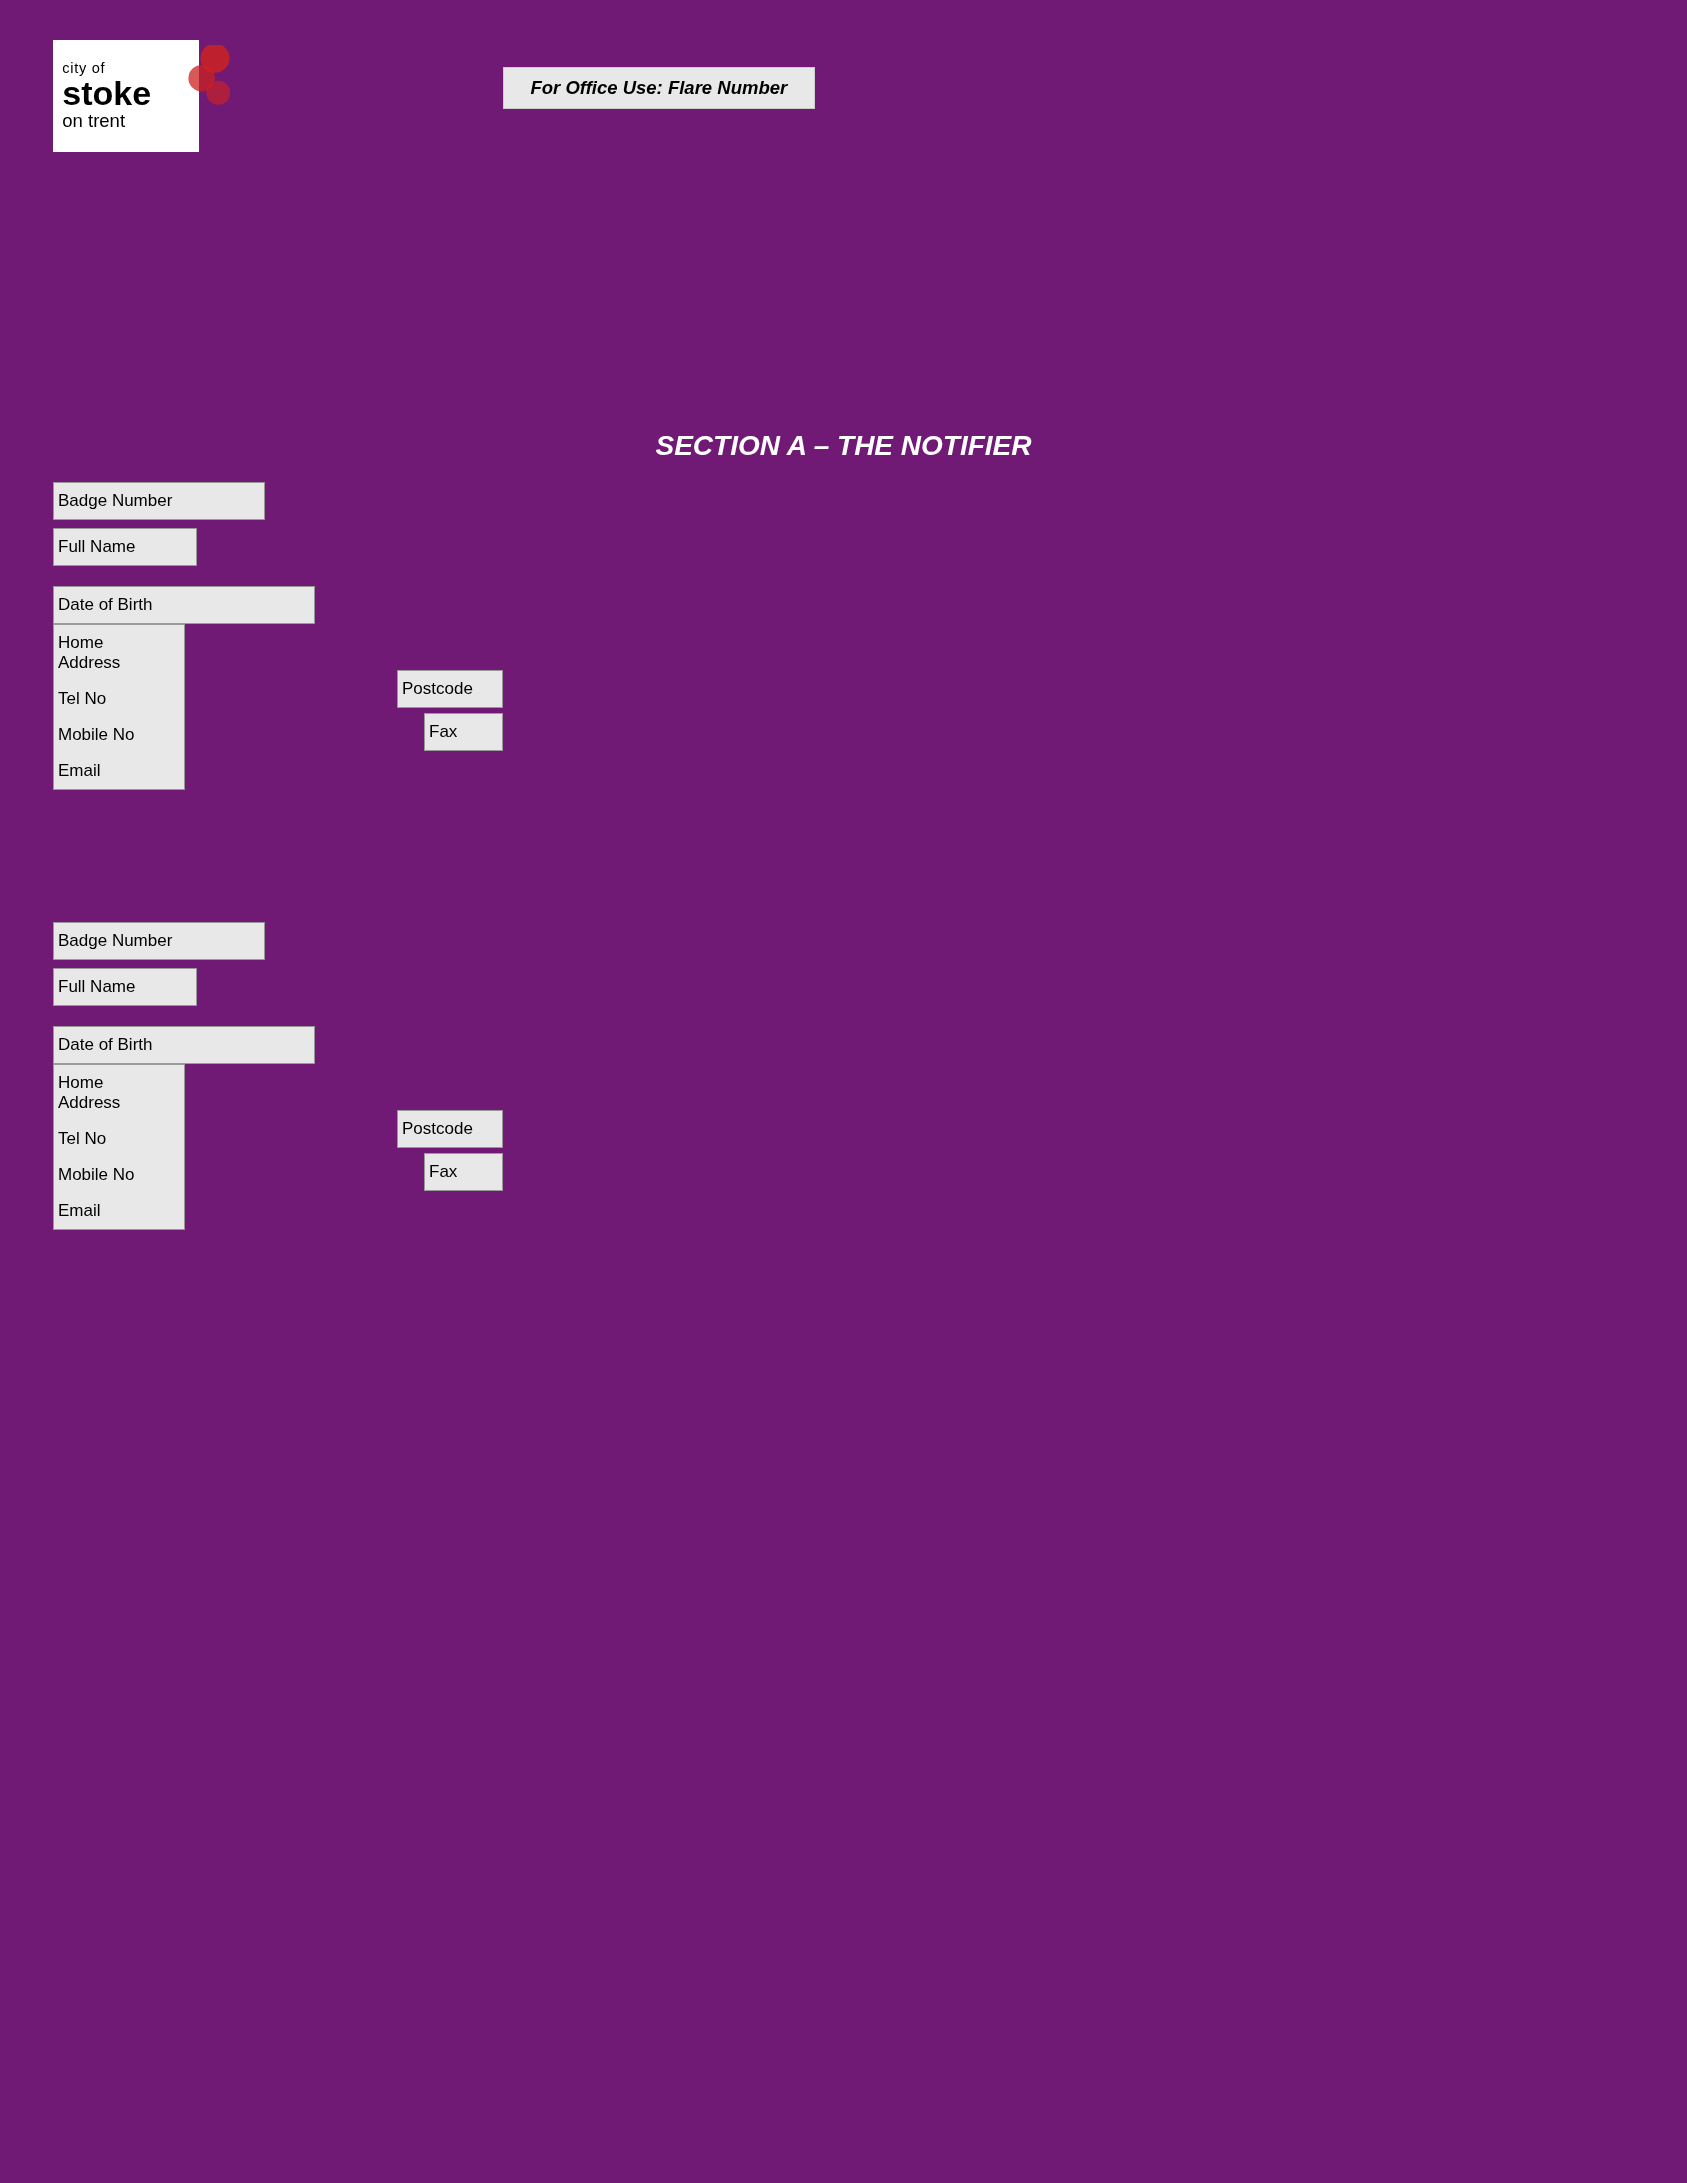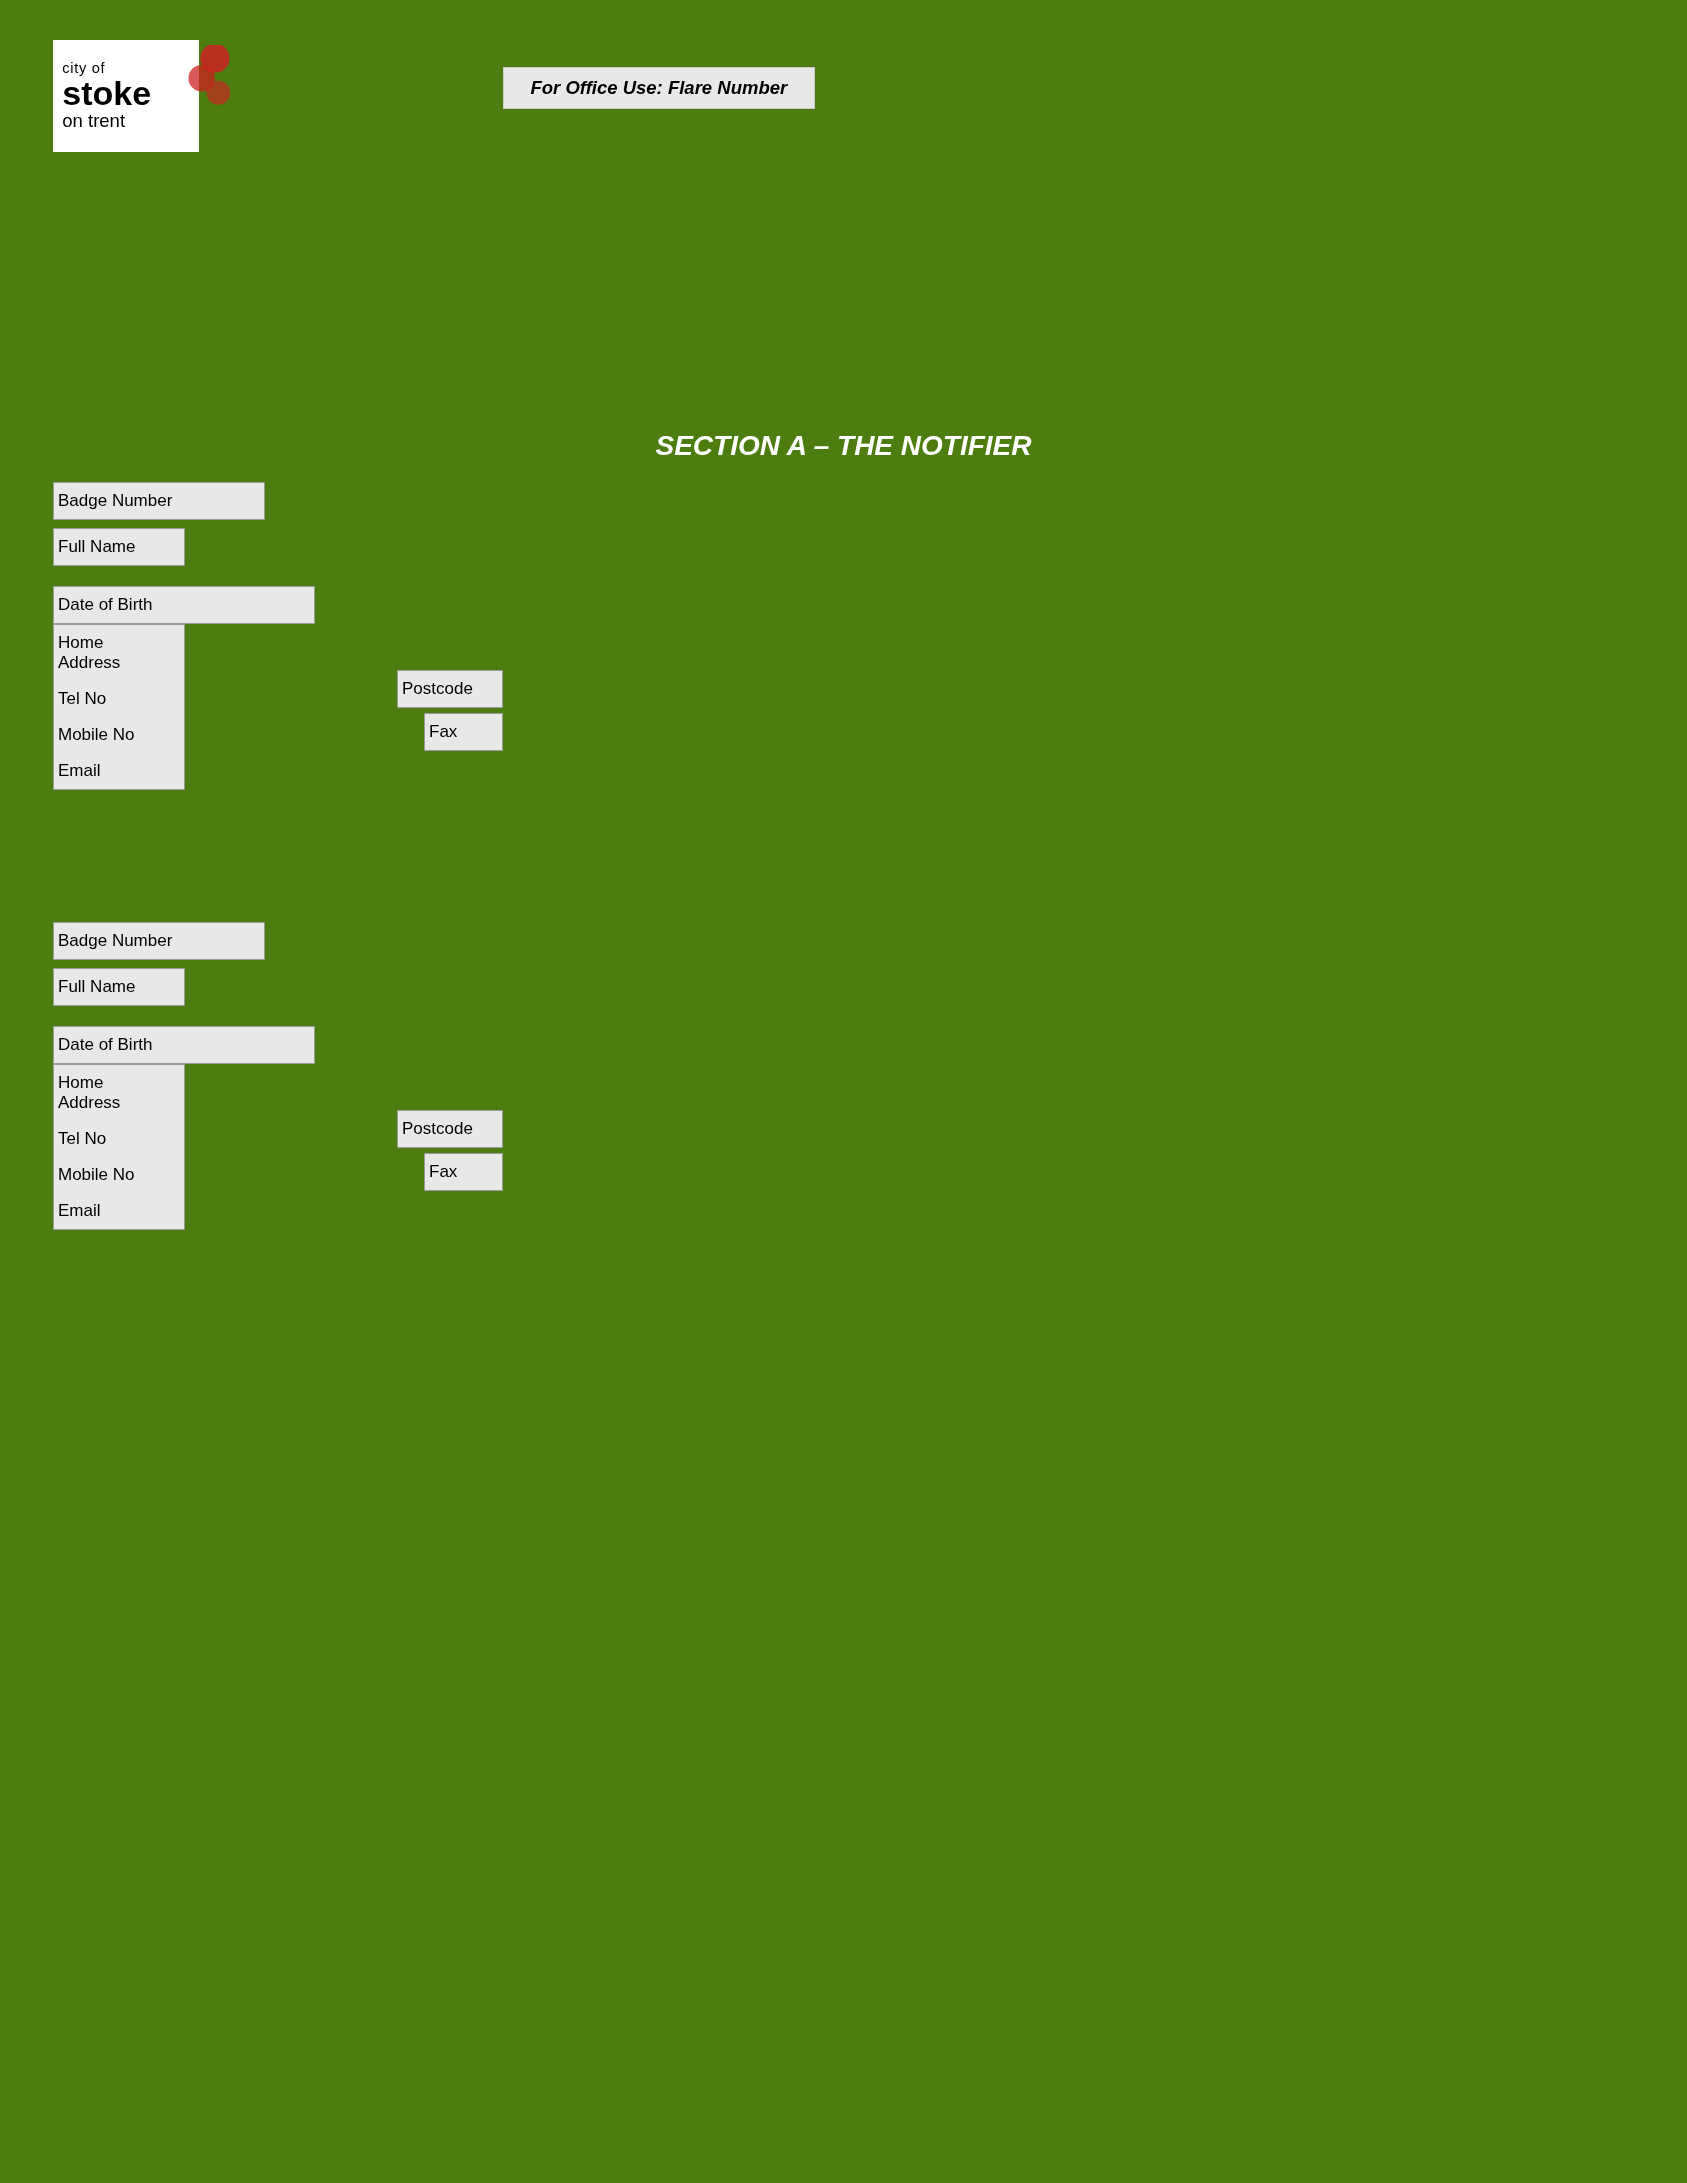--- a/index.html
+++ b/index.html
@@ -10,21 +10,21 @@
 
     body {
       background-color: #000;
       width: 1687px;
       min-height: 2183px;
       font-family: Arial, sans-serif;
       position: relative;
     }
 
     .page {
-      background-color: #4d7c0f;
+      background-color: #701a75;
       width: 1687px;
       min-height: 2183px;
       position: relative;
     }
 
     .header-area {
       display: flex;
       align-items: flex-start;
       padding: 40px 53px 26.5px 53px;
     }
@@ -91,21 +91,21 @@
       display: inline-block;
     }
 
     .field-badge-number {
       width: 212px;
       margin: 0 53px 8px 53px;
       display: block;
     }
 
     .field-full-name {
-      width: 132px;
+      width: 144px;
       margin: 0 53px 20px 53px;
       display: block;
     }
 
     .field-dob {
       width: 262px;
       display: block;
     }
 
     .section-a {

